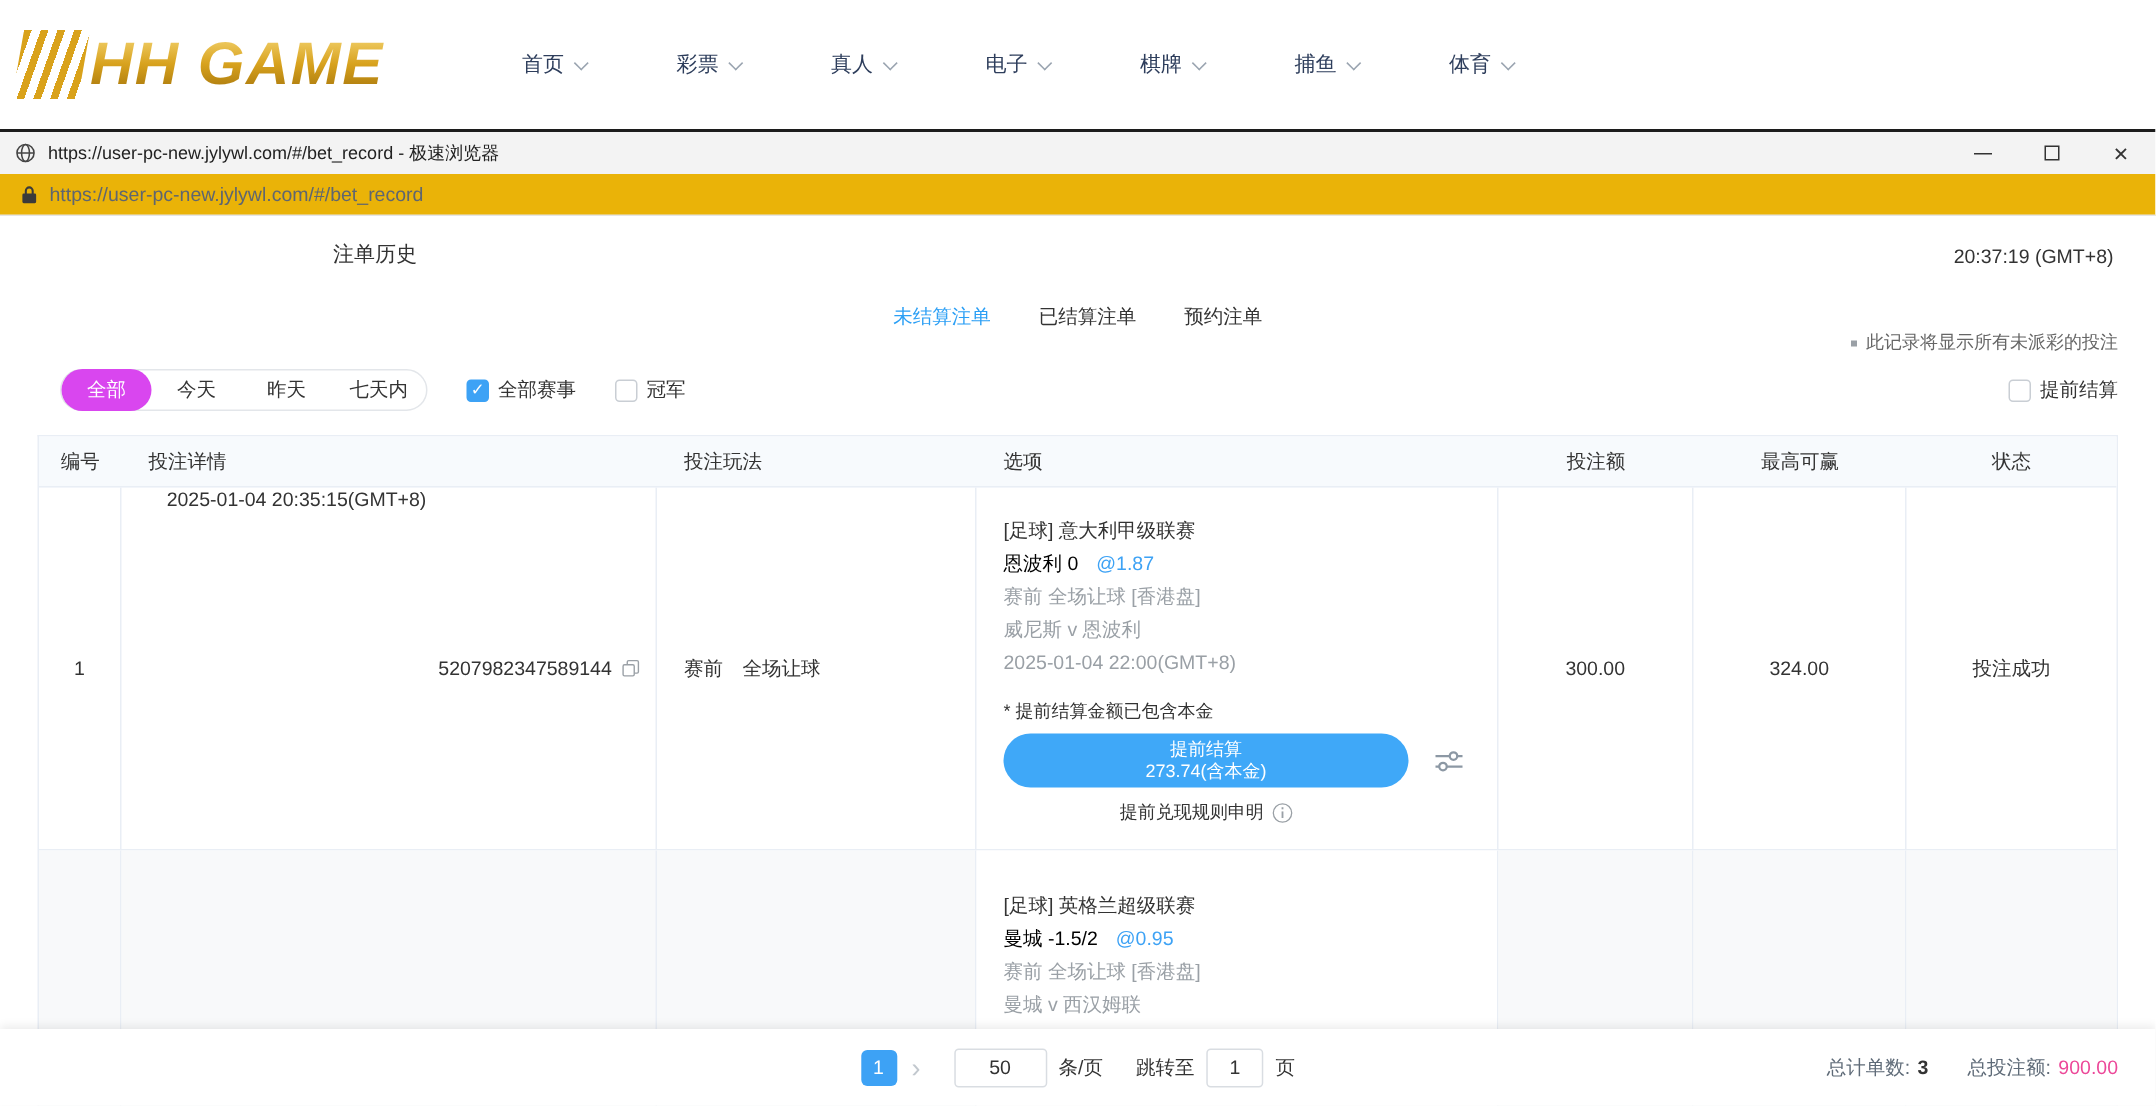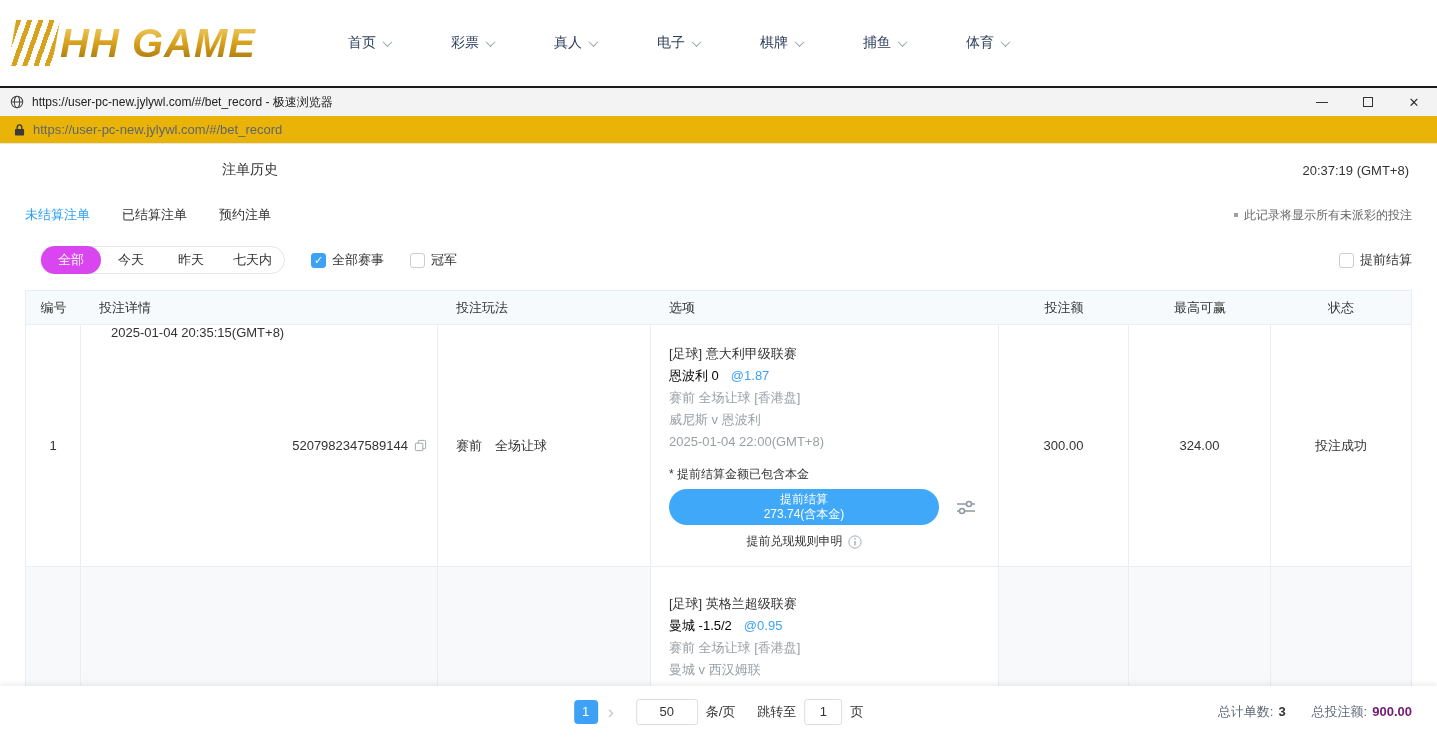--- a/index.html
+++ b/index.html
@@ -30,21 +30,21 @@
   .win-max-glyph { width:10px; height:10px; border:1px solid #333; }
   .addressbar { height:28px; background:#eab308; border-bottom:1px solid #e5e5e5; display:flex; align-items:center; padding-left:14px; gap:8px; cursor:text; }
   .url-text { font-size:13px; color:#5f6670; }
 
   
   .content { position:absolute; top:144px; bottom:0; left:0; right:0; background:#fff; overflow:hidden; }
   .page-head { height:52px; display:flex; align-items:center; justify-content:space-between; padding:0 28px 0 222px; }
   .page-title { font-size:14px; color:#333; }
   .page-time { font-size:13px; color:#333; }
 
-  .tabs-row { display:flex; align-items:center; padding:0 25px; margin-top:6px; height:26px; }
+  .tabs-row { display:flex; align-items:center; padding:0 25px; margin-top:6px; height:26px;flex-direction:column; }
   .tabs { display:flex; gap:32px; }
   .tab { font-size:13px; color:#333; cursor:pointer; }
   .tab.active { color:#2b9ff5; }
   .note { margin-left:auto; font-size:12px; color:#666; display:flex; align-items:center; gap:6px; }
   .bullet-sq { width:4px; height:4px; background:#9aa0a6; display:inline-block; }
 
   .filter-row { display:flex; align-items:center; margin-top:18px; height:28px; padding:0 25px 0 40px; }
   .pill-group { display:flex; border:1px solid #e3e6ea; border-radius:16px; background:#fff; height:28px; align-items:center; }
   .pill { min-width:60px; padding:0 12px; height:28px; display:flex; align-items:center; justify-content:center; font-size:13px; color:#333; cursor:pointer; border-radius:16px; }
   .pill.active { background:#d946ef; color:#fff; }
@@ -93,21 +93,21 @@
   .page-num { width:24px; height:24px; background:#3da2f5; color:#fff; border-radius:4px; display:flex; align-items:center; justify-content:center; font-size:13px; cursor:pointer; }
   .page-next { color:#c2c8ce; font-size:18px; margin-left:10px; cursor:pointer; line-height:1; }
   .size-input { width:62px; height:26px; border:1px solid #d9dde2; border-radius:3px; text-align:center; font-size:13px; color:#333; margin-left:22px; font-family:inherit; }
   .pag-label { font-size:13px; color:#333; margin-left:8px; }
   .jump-label { margin-left:22px; }
   .jump-input { width:38px; height:26px; border:1px solid #d9dde2; border-radius:3px; text-align:center; font-size:13px; color:#333; margin-left:8px; font-family:inherit; }
   .pag-right { margin-left:auto; display:flex; align-items:center; gap:26px; font-size:13px; }
   .tot { display:flex; align-items:center; }
   .tot-label { color:#5f6b78; }
   .tot-count { color:#333; font-weight:bold; margin-left:5px; }
-  .tot-amount { color:#701a75; font-weight:bold; margin-left:5px; }
+  .tot-amount { color:#ec4899; font-weight:normal; margin-left:5px; }
 </style>
 </head>
 <body>
 
 <div class="app">
 
   <div class="site-header">
     <div class="logo">
       <span class="logo-stripes"></span>
       <span class="logo-text">HH GAME</span>

